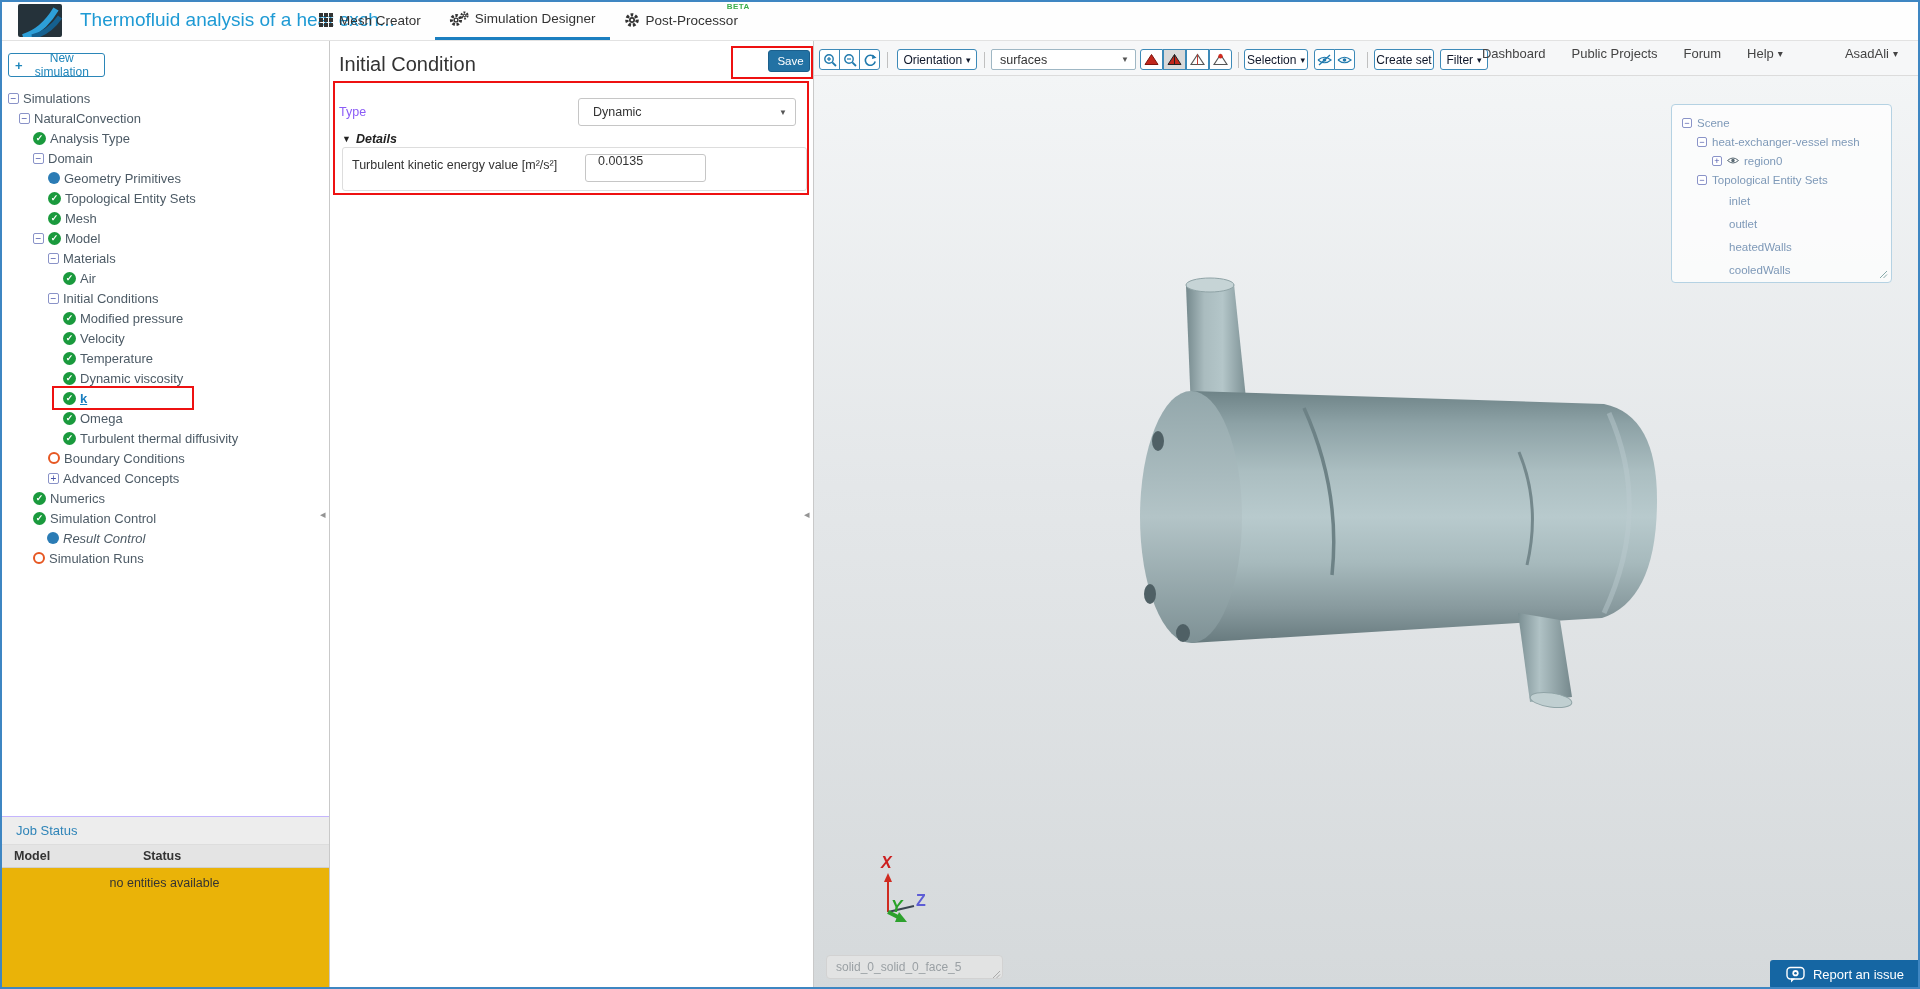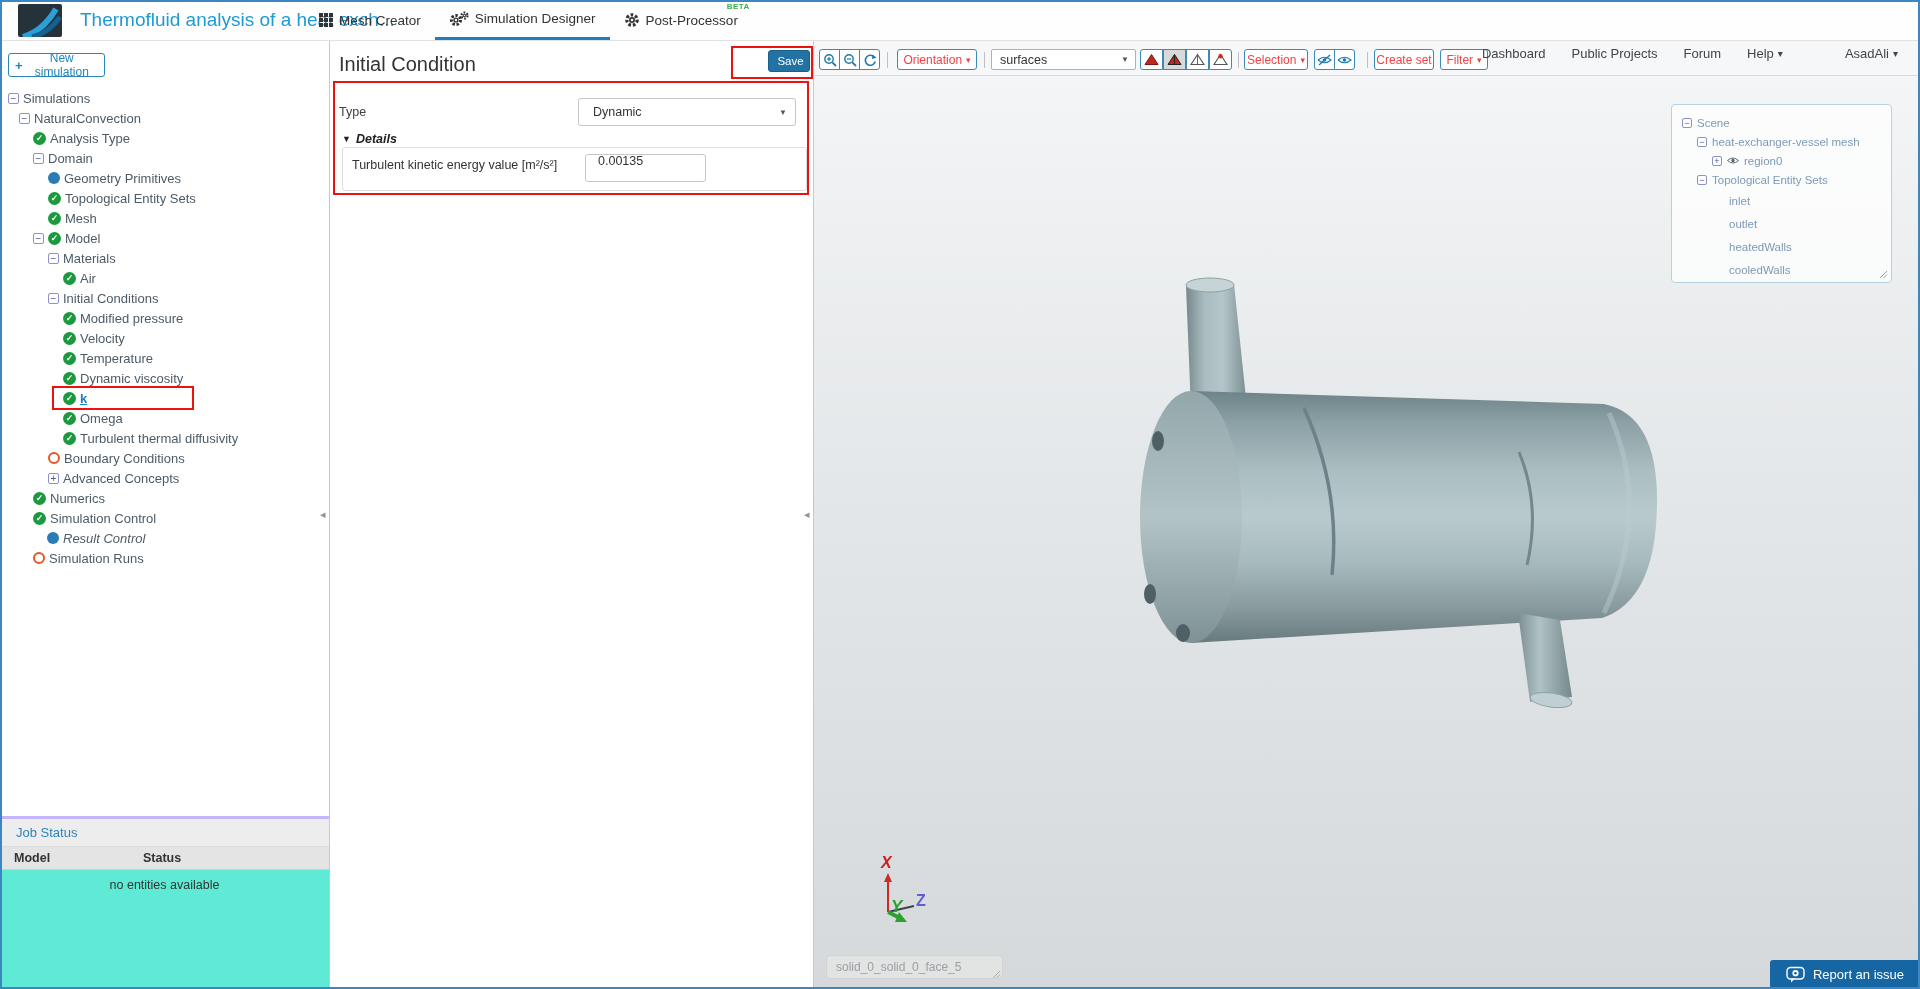--- a/index.html
+++ b/index.html
@@ -35,37 +35,37 @@
   .expander{width:11px;height:11px;box-sizing:border-box;border:1px solid #8a93c8;border-radius:2px;
             background:#fff;color:#4853a8;font-size:10px;line-height:9px;text-align:center;flex:0 0 11px;}
   .st-check{width:13px;height:13px;border-radius:50%;background:#1a9a3d;color:#fff;font-size:9px;
             font-weight:bold;line-height:13px;text-align:center;flex:0 0 13px;}
   .st-dot{width:12px;height:12px;border-radius:50%;background:#2b7cb5;flex:0 0 12px;}
   .st-pending{width:12px;height:12px;box-sizing:border-box;border-radius:50%;border:2px solid #e65722;
               background:#fff;flex:0 0 12px;}
   .tlbl{white-space:nowrap;}
   .tlbl.sel{color:#1a7fc0;font-weight:bold;text-decoration:underline;}
 
-  .job-status{position:absolute;left:0;right:0;top:776px;bottom:0;border-top:3px solid #c4b5fd;background:#5eead4;}
+  .job-status{position:absolute;left:0;right:0;top:776px;bottom:0;border-top:1px solid #c4b5fd;background:#eab308;}
   .js-header{height:27px;background:#ededed;border-bottom:1px solid #ddd;line-height:27px;
              padding-left:16px;font-size:13px;color:#2e84b8;}
   .js-cols{position:relative;height:22px;background:#e4e4e4;border-bottom:1px solid #cfcfcf;
            font-size:12.5px;font-weight:bold;color:#333;line-height:22px;}
   .js-col-name{position:absolute;left:14px;}
   .js-col-status{position:absolute;left:143px;}
   .js-empty{text-align:center;font-size:12.5px;color:#333;padding-top:8px;}
 
   
   .panel{position:absolute;left:330px;top:40px;width:483px;bottom:0;background:#fff;
          border-right:1px solid #c9c9c9;z-index:10;}
   .panel-title{position:absolute;left:8px;top:12px;font-size:20px;color:#333;}
   .save-btn{position:absolute;left:438px;top:10px;width:42px;height:22px;box-sizing:border-box;
             background:#2272a4;border:1px solid #1b5f8c;border-radius:3px;color:#fff;font-size:11.5px;
             display:flex;align-items:center;justify-content:center;gap:3px;cursor:pointer;}
-  .type-label{position:absolute;left:9px;top:65px;font-size:12.5px;color:#404040;}
+  .type-label{position:absolute;left:9px;top:65px;font-size:12.5px;color:#8b5cf6;}
   .type-select{position:absolute;left:248px;top:58px;width:218px;height:28px;box-sizing:border-box;
                border:1px solid #c6c6c6;border-radius:3px;background:#fff;font-size:12.5px;color:#333;
                display:flex;align-items:center;padding-left:14px;cursor:pointer;}
   .type-select .sel-caret{position:absolute;right:8px;font-size:8px;color:#555;}
   .details-hdr{position:absolute;left:12px;top:92px;font-size:12.5px;color:#222;display:flex;align-items:center;gap:5px;}
   .details-hdr .tri{font-size:9px;color:#222;}
   .details-hdr .dlbl{font-style:italic;font-weight:bold;}
   .details-box{position:absolute;left:12px;top:107px;width:465px;height:44px;box-sizing:border-box;
                border:1px solid #ddd;border-radius:3px;background:#fff;}
   .field-label{position:absolute;left:22px;top:118px;font-size:12.5px;color:#333;}
@@ -74,21 +74,21 @@
                font-family:"Liberation Sans",sans-serif;}
 
   
   .red-box{position:absolute;border:2px solid #ee1111;box-sizing:border-box;pointer-events:none;z-index:60;}
 
   
   .viewport{position:absolute;left:814px;top:40px;right:0;bottom:0;overflow:hidden;background:#eef0f1;}
   .vp-toolbar{position:absolute;left:0;top:0;right:0;height:35px;background:#f6f7f8;
               border-bottom:1px solid #dcdcdc;z-index:15;}
   .vbtn{position:absolute;top:9px;height:21px;box-sizing:border-box;border:1px solid #3d8ab8;background:#fff;
-        color:#ef4444;font-size:12px;display:flex;align-items:center;justify-content:center;gap:4px;
+        color:#0f172a;font-size:12px;display:flex;align-items:center;justify-content:center;gap:4px;
         border-radius:3px;cursor:pointer;}
   .vbtn.join{border-radius:0;}
   .vbtn.join.first{border-radius:3px 0 0 3px;}
   .vbtn.join.last{border-radius:0 3px 3px 0;}
   .vbtn.activebg{background:#d9d9d9;}
   .vsep{position:absolute;top:12px;width:1px;height:16px;background:#c0c0c0;}
   .vselect{position:absolute;top:9px;height:21px;box-sizing:border-box;border:1px solid #9fb7c4;background:#fff;
            color:#333;font-size:12.5px;display:flex;align-items:center;padding-left:8px;border-radius:2px;cursor:pointer;}
   .vselect .sel-caret{position:absolute;right:6px;font-size:8px;color:#555;}
   .canvas{position:absolute;left:0;top:35px;right:0;bottom:0;

